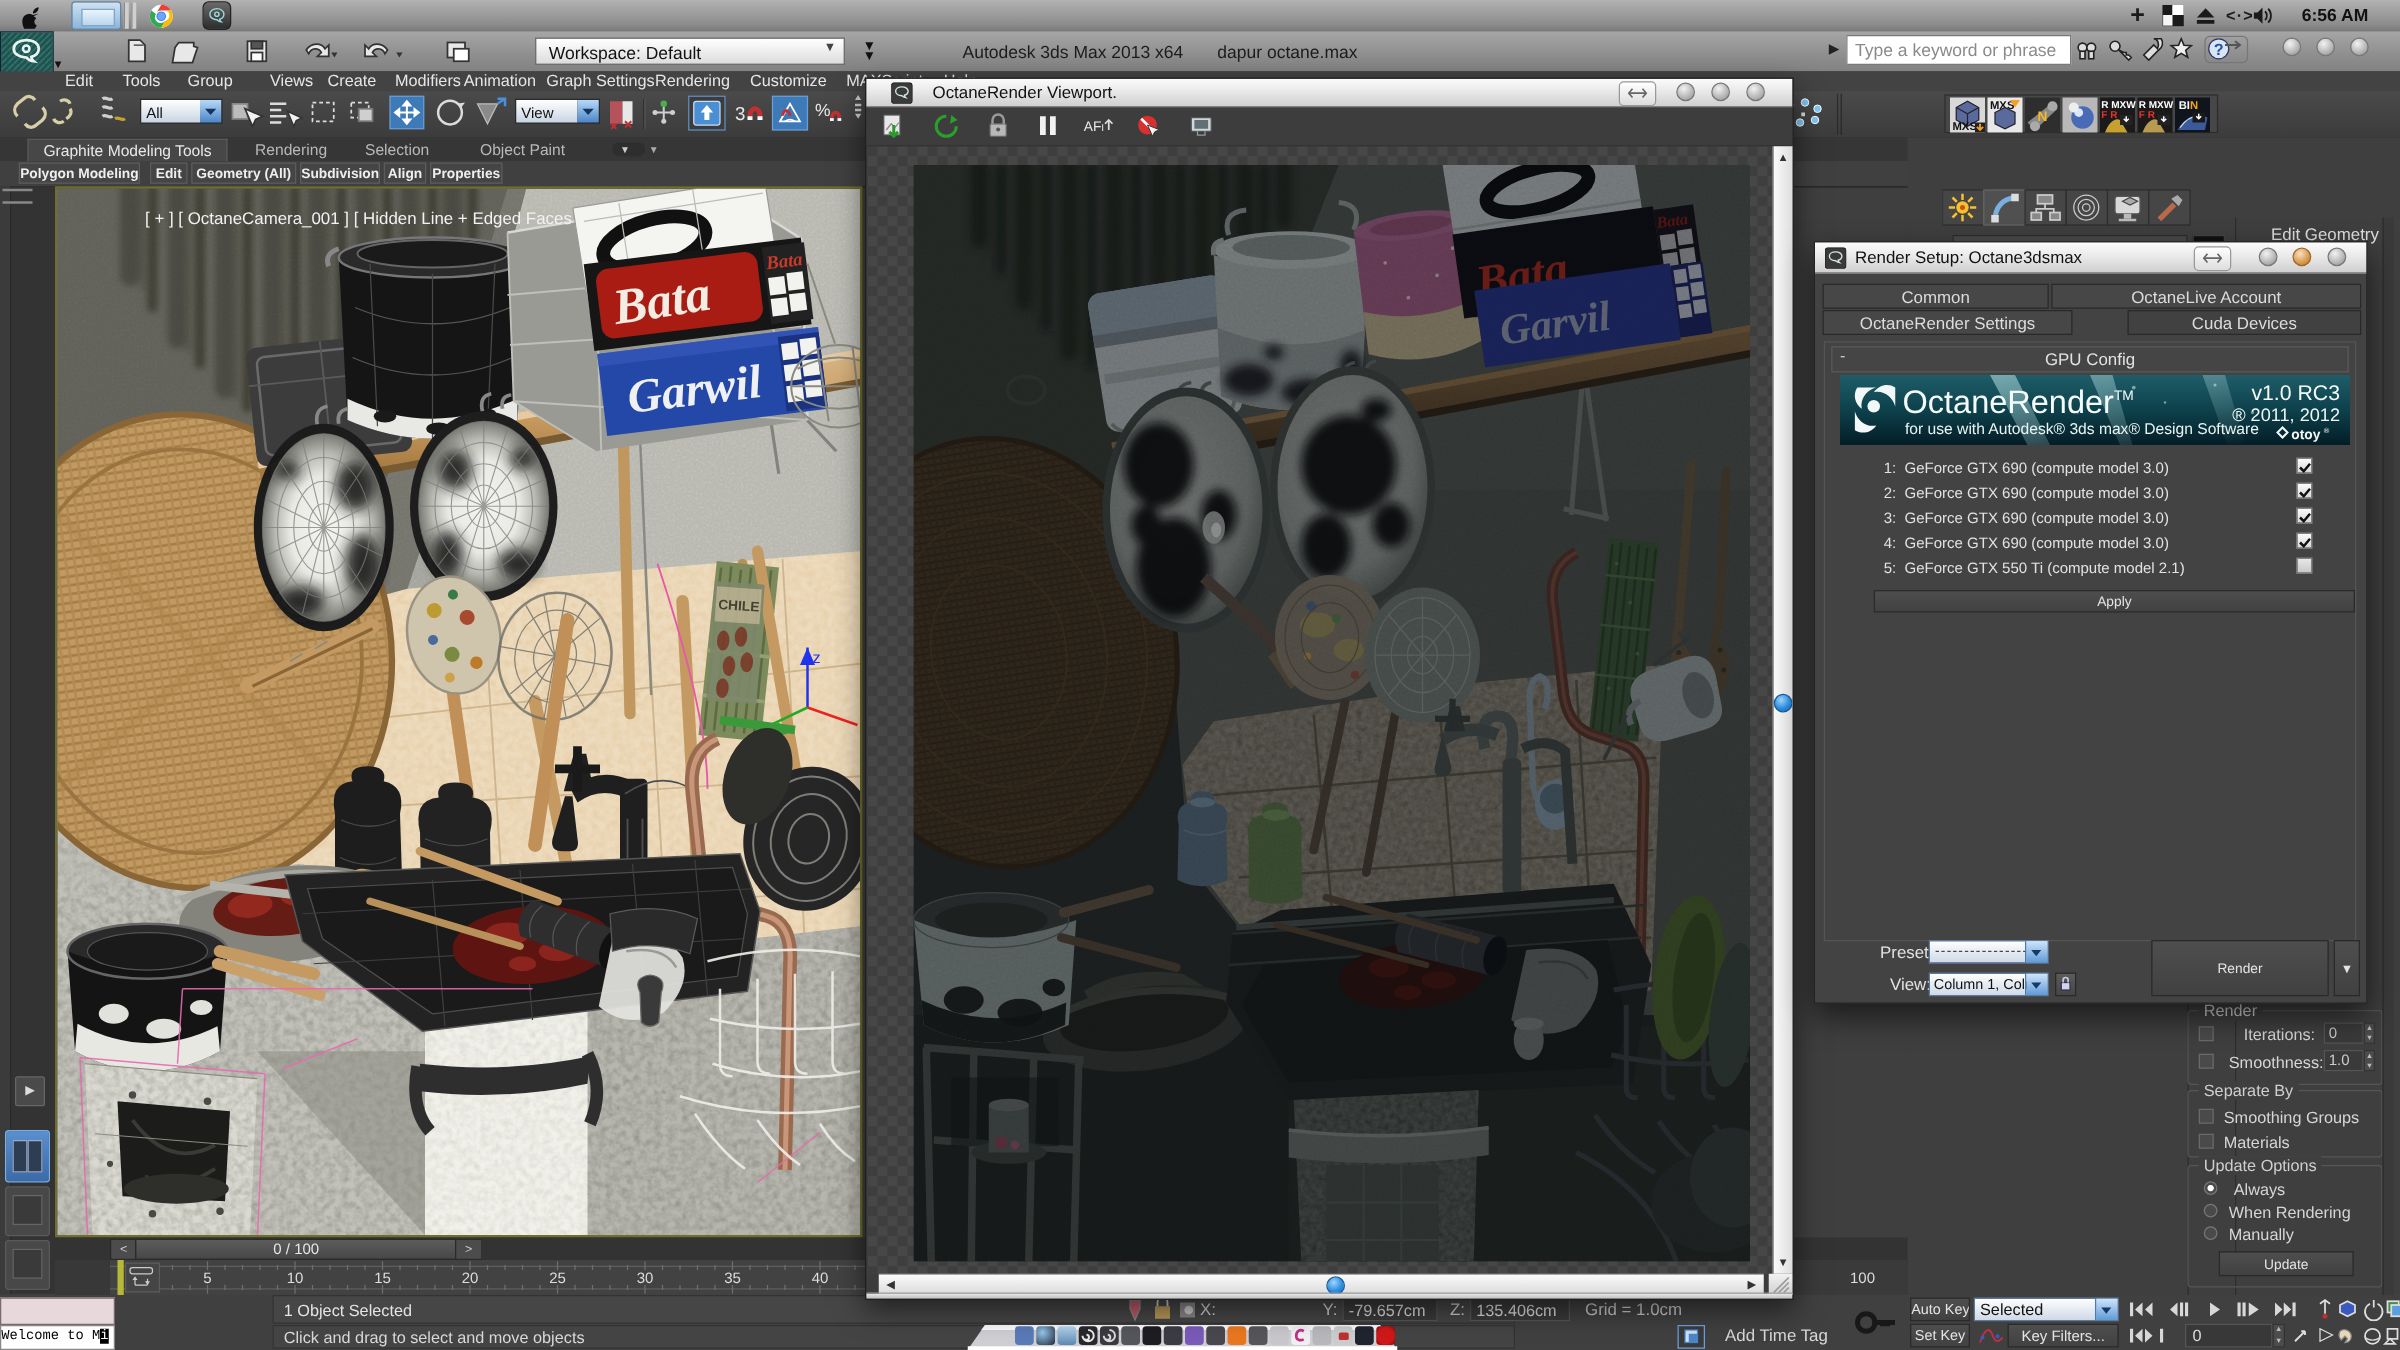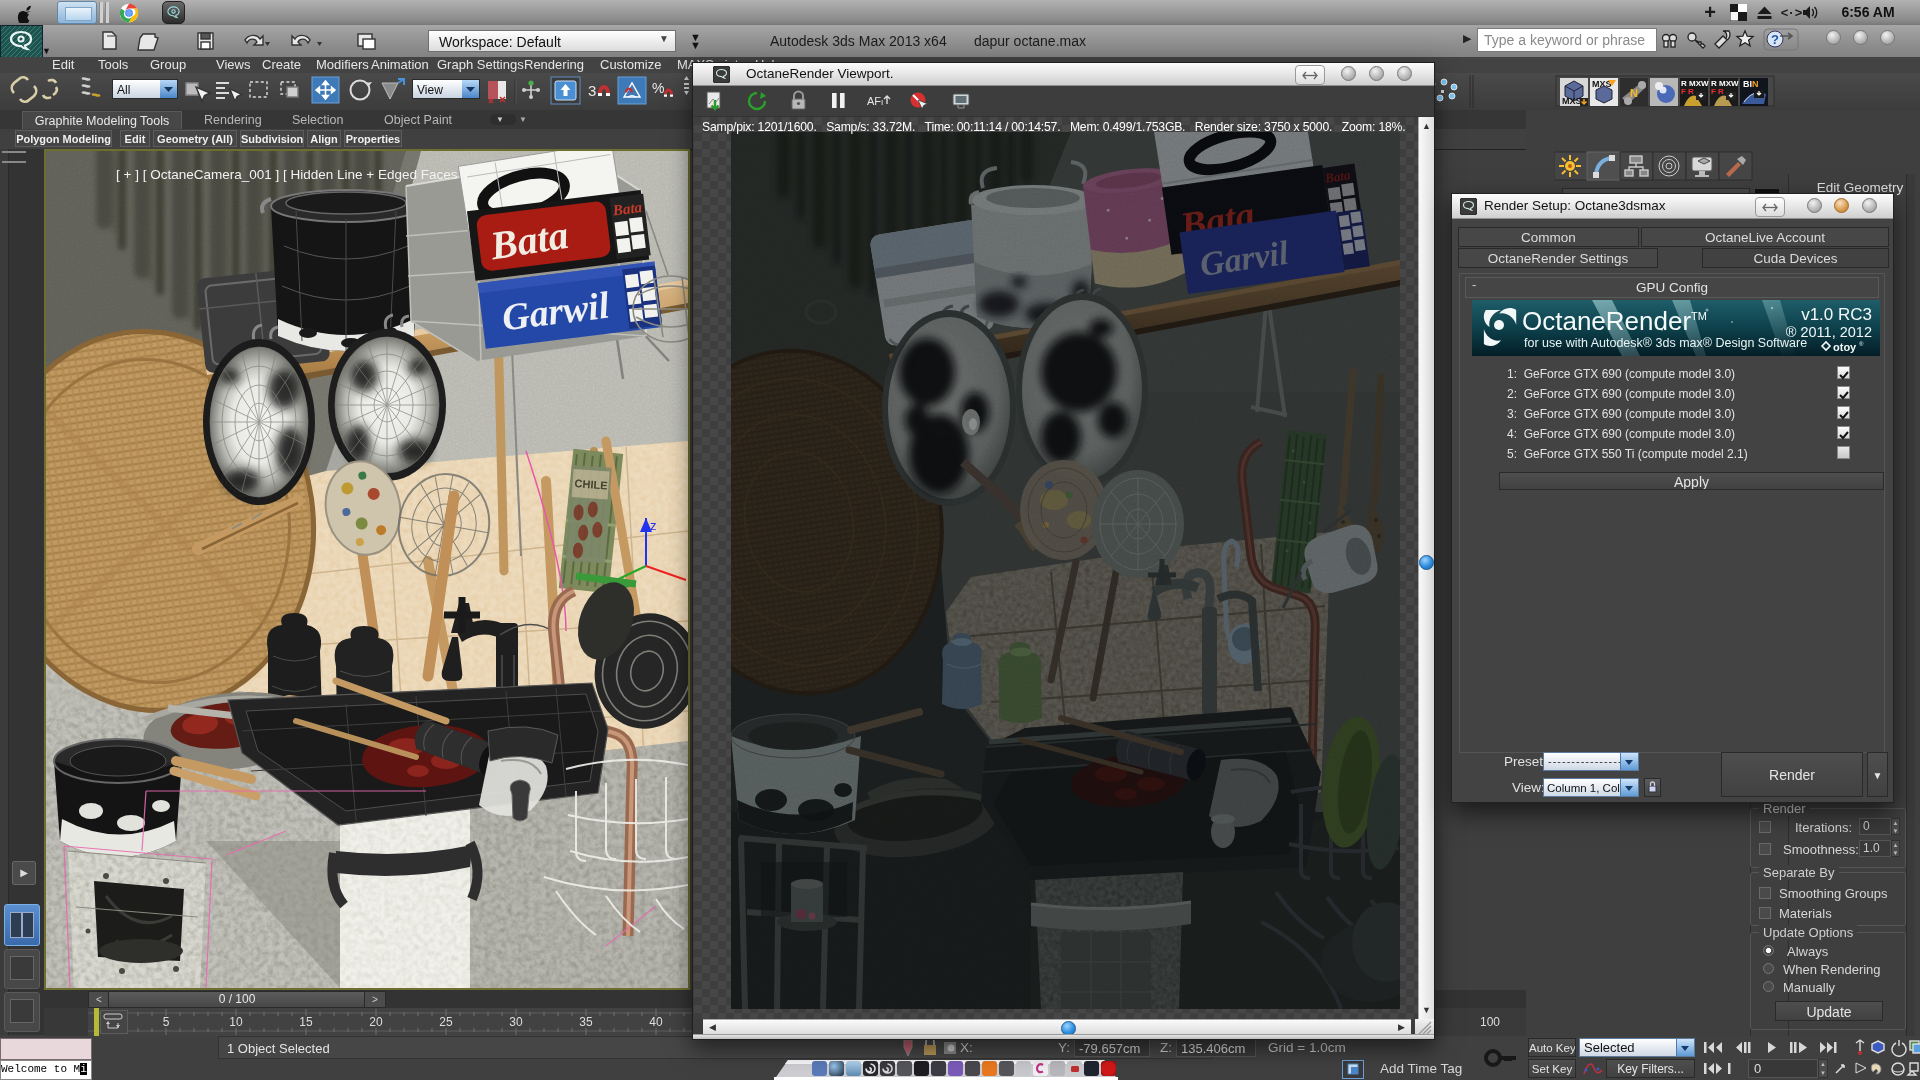--- a/index.html
+++ b/index.html
@@ -46,21 +46,21 @@
  repeating-conic-gradient(#474747 0% 25%, #3e3e3e 0% 50%) 0 0/16px 16px;}
 #octstats{position:absolute;left:9px;top:57px;font-size:12.2px;letter-spacing:-0.2px;color:#fff;white-space:nowrap;}
 .sbar{position:absolute;background:linear-gradient(90deg,#f5f5f5,#dfdfdf);}
 .blueball{position:absolute;width:15px;height:15px;border-radius:50%;background:radial-gradient(circle at 5px 4px,#9fd4ff,#2e8fe0 55%,#1565b5);border:1px solid #1a5a9a;box-sizing:border-box;}
 
 #rsdlg{left:1451px;top:193px;z-index:25;width:443px;height:610px;background:#434343;border:1px solid #222;box-sizing:border-box;box-shadow:0 10px 24px rgba(0,0,0,.6);}
 #rstitle{position:absolute;left:0;top:0;width:100%;height:25px;background:linear-gradient(#fcfcfc,#eaeaea 45%,#cfcfcf);border-bottom:1px solid #909090;box-sizing:border-box;}
 .rstab{position:absolute;height:20px;background:#474747;border:1px solid #292929;box-sizing:border-box;color:#dcdcdc;font-size:13.5px;text-align:center;line-height:19px;}
 .gpurow{position:absolute;left:47px;font-size:12px;color:#e2e2e2;}
 .chk{position:absolute;width:13px;height:13px;background:linear-gradient(#fdfdfd,#d8d8d8);border:1px solid #888;box-sizing:border-box;}
-.dbtn{position:absolute;background:linear-gradient(#4e4e4e,#414141);border:1px solid #2a2a2a;box-sizing:border-box;color:#e4e4e4;font-size:14px;text-align:center;white-space:nowrap;overflow:hidden;}
+.dbtn{position:absolute;background:linear-gradient(#4e4e4e,#414141);border:1px solid #2a2a2a;box-sizing:border-box;color:#e4e4e4;font-size:11px;text-align:center;white-space:nowrap;overflow:hidden;}
 .combo{position:absolute;height:19px;background:linear-gradient(#fefefe,#cfd9e6);border:1px solid #5a7aa0;box-sizing:border-box;}
 .combo .arr{position:absolute;right:0;top:0;width:17px;height:100%;background:linear-gradient(#cfe4fa,#5f9bd6);border-left:1px solid #4a7ab0;}
 .combo .arr:after{content:"";position:absolute;left:4px;top:7px;border:4px solid transparent;border-top:5px solid #123a6a;}
 
 .grp{position:absolute;border:1px solid #565656;border-radius:3px;}
 .grp .cap{position:absolute;top:-8px;left:8px;background:#3f3f3f;padding:0 4px;font-size:13px;color:#cfcfcf;}
 .cpchk{position:absolute;width:12px;height:12px;background:#4a4a4a;border:1px solid #6a6a6a;box-sizing:border-box;}
 .cptxt{position:absolute;font-size:13px;color:#d6d6d6;}
 .radio{position:absolute;width:11px;height:11px;border-radius:50%;background:#4a4a4a;border:1px solid #777;box-sizing:border-box;}
 </style>
@@ -959,20 +959,21 @@
     </svg>
     <div class="abs" style="left:960px;top:1px;color:#cfcfcf;font-size:13.5px;line-height:22px;">X:</div>
     <div class="abs" style="left:976px;top:2px;width:72px;height:19px;background:#3a3a3a;border:1px solid #555;color:#ddd;font-size:13px;line-height:19px;padding-left:4px;box-sizing:border-box;margin-top:25px;">81.249cm</div>
     <div class="abs" style="left:1058px;top:1px;color:#cfcfcf;font-size:13.5px;line-height:22px;">Y:</div>
     <div class="abs" style="left:1074px;top:2px;width:76px;height:19px;background:#3a3a3a;border:1px solid #555;color:#ddd;font-size:13px;line-height:19px;padding-left:4px;box-sizing:border-box;">-79.657cm</div>
     <div class="abs" style="left:1160px;top:1px;color:#cfcfcf;font-size:13.5px;line-height:22px;">Z:</div>
     <div class="abs" style="left:1176px;top:2px;width:80px;height:19px;background:#3a3a3a;border:1px solid #555;color:#ddd;font-size:13px;line-height:19px;padding-left:4px;box-sizing:border-box;">135.406cm</div>
     <div class="abs" style="left:1268px;top:1px;color:#c8c8c8;font-size:13.5px;line-height:22px;">Grid = 1.0cm</div>
   </div>
   <div id="status2" class="abs">
+    <div class="abs" style="left:218px;top:0;width:994px;height:19px;background:#444;border:1px solid #333;color:#d8d8d8;font-size:13px;line-height:18px;padding-left:8px;box-sizing:border-box;">Click and drag to select and move objects</div>
     <div class="abs" style="left:1342px;top:0px;width:22px;height:19px;background:#3a3a3a;border:1px solid #6aa0e0;box-sizing:border-box;">
       <svg width="20" height="17" viewBox="0 0 20 17">
           <rect x="5" y="3" width="10" height="10" fill="#cfe0f4" stroke="#4a86c8"></rect>
           <rect x="8" y="6" width="7" height="7" fill="#4a86c8"></rect>
         </svg>
     </div>
     <div class="abs" style="left:1380px;top:1px;color:#d8d8d8;font-size:13.5px;">Add Time Tag</div>
   </div>
 
   <div class="abs" style="left:0;top:1038px;width:92px;height:22px;background:#e8d8dc;border:1px solid #7a6a6e;box-sizing:border-box;"></div>
@@ -1376,21 +1377,20 @@
             <path d="M4 5l10 10" stroke="#fff" stroke-width="2"></path>
             <path d="M9 10l4 9 1.8-3.6 3.8-1.6z" fill="#f2f2f2" stroke="#333" stroke-width=".8"></path>
           </g>
         <g transform="translate(246,0)">
             <rect x="2" y="4" width="16" height="11" rx="1" fill="#cfd8dc" stroke="#555"></rect>
             <rect x="4.5" y="6" width="11" height="7" fill="#607074"></rect>
             <path d="M7 15v3h6v-3" stroke="#999" fill="none"></path>
           </g>
       </svg>
     </div>
-    <div id="octstats">Samp/pix: 1201/1600.&nbsp;&nbsp; Samp/s: 33.72M.&nbsp;&nbsp; Time: 00:11:14 / 00:14:57.&nbsp;&nbsp; Mem: 0.499/1.753GB.&nbsp;&nbsp; Render size: 3750 x 5000.&nbsp;&nbsp; Zoom: 18%.</div>
 
     <div class="sbar" style="left:725px;top:54px;width:16px;height:902px;background:linear-gradient(90deg,#fafafa,#dcdcdc);border-left:1px solid #aaa;">
       <div class="abs" style="left:3px;top:4px;color:#333;font-size:9px;">▲</div>
       <div class="abs" style="left:3px;bottom:4px;color:#333;font-size:9px;">▼</div>
       <div class="blueball" style="left:0px;top:438px;"></div>
     </div>
 
     <div class="sbar" style="left:10px;top:956px;width:708px;height:17px;background:linear-gradient(#fafafa,#d8d8d8);border-top:1px solid #aaa;">
       <div class="abs" style="left:6px;top:2px;color:#333;font-size:9px;">◀</div>
       <div class="abs" style="right:6px;top:2px;color:#333;font-size:9px;">▶</div>

